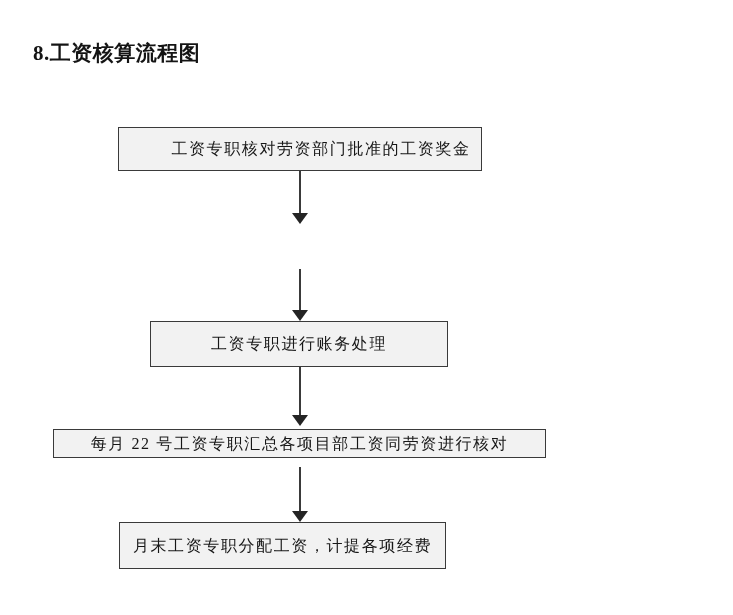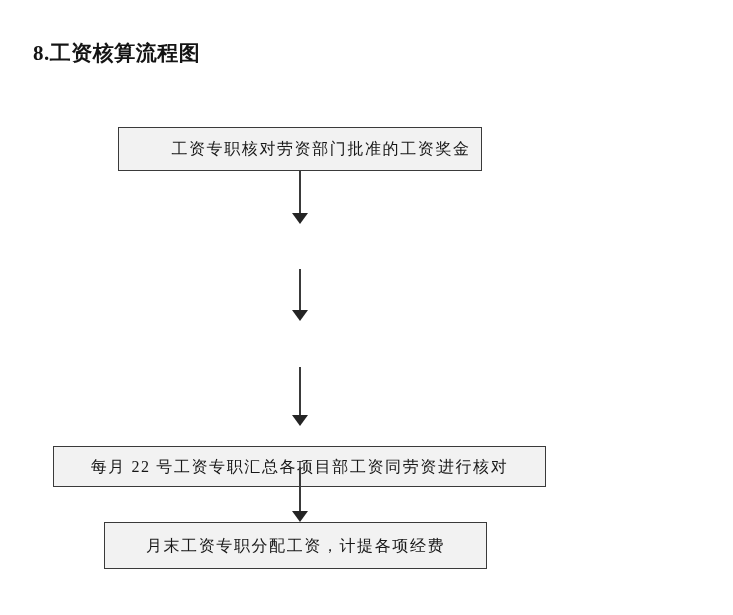--- a/index.html
+++ b/index.html
@@ -57,22 +57,22 @@
 
   .flow-box .box-text {
     display: block;
     transform: translateY(-0.5px);
   }
 
   
   #box-1 { left: 118px; top: 103px;  width: 364px; height: 44px; padding-left: 42px; }
   #box-2 { left: 150px; top: 200px;  width: 298px; height: 45px; }
   #box-3 { left: 150px; top: 297px;  width: 298px; height: 46px; }
-  #box-4 { left: 53px;  top: 422px;  width: 493px; height: 41px; }
-  #box-5 { left: 104px; top: 498px;  width: 383px; height: 47px; }
+  #box-4 { left: 53px;  top: 405px;  width: 493px; height: 29px; }
+  #box-5 { left: 119px; top: 498px;  width: 327px; height: 47px; }
 
   
   .connector {
     position: absolute;
     width: 24px;
     left: 288px;
   }
   .connector .stem {
     position: absolute;
     left: 11px;
@@ -121,20 +121,23 @@
     <div class="stem"></div>
     <div class="head"></div>
   </div>
 
 
   <div class="connector" id="arrow-2">
     <div class="stem"></div>
     <div class="head"></div>
   </div>
 
+  <div class="flow-box" id="box-3">
+    <span class="box-text">工资专职进行账务处理</span>
+  </div>
 
   <div class="connector" id="arrow-3">
     <div class="stem"></div>
     <div class="head"></div>
   </div>
 
   <div class="flow-box" id="box-4">
     <span class="box-text">每月 22 号工资专职汇总各项目部工资同劳资进行核对</span>
   </div>
 

